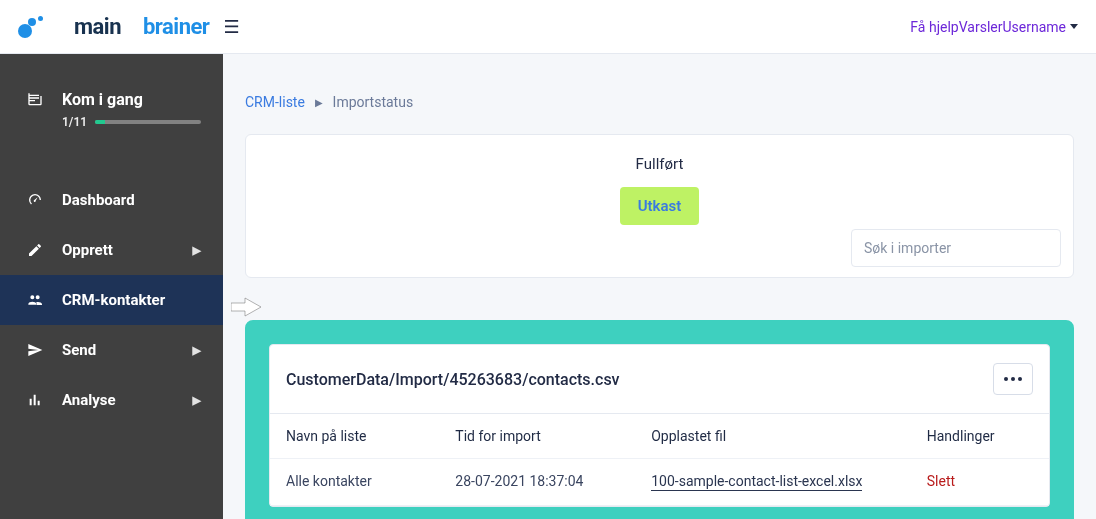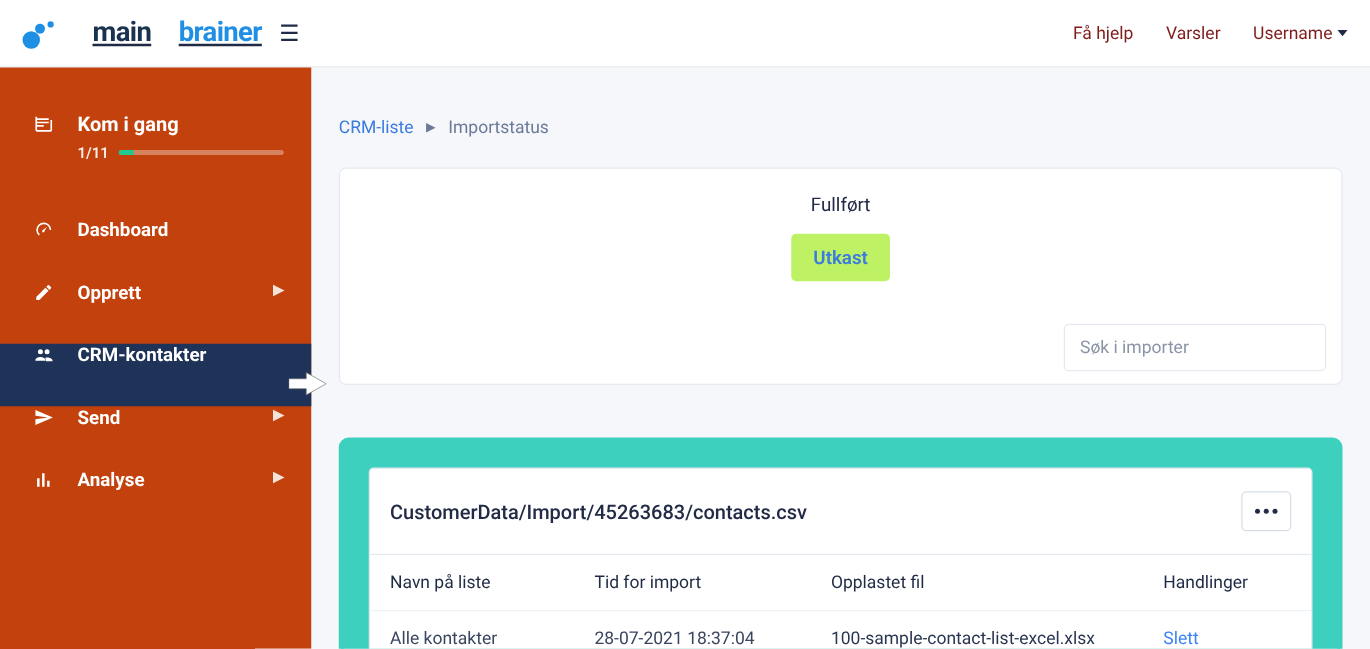--- a/index.html
+++ b/index.html
@@ -8,56 +8,56 @@
 
   
   .topbar {
     height: 54px;
     background: #fff;
     border-bottom: 1px solid #e5e9f0;
     display: flex;
     align-items: center;
     padding: 0 18px;
   }
-  .logo { display: flex; align-items: flex-end; gap: 8px; text-decoration: underline; }
+  .logo { display: flex; align-items: center; gap: 8px; }
   .logo-dots { position: relative; width: 26px; height: 22px; }
   .logo-dots .d1, .logo-dots .d2, .logo-dots .d3 { position: absolute; background: #1f8fe6; border-radius: 50%; }
   .logo-dots .d1 { width: 14px; height: 14px; left: 0; bottom: 0; }
   .logo-dots .d2 { width: 8px; height: 8px; left: 10px; top: 2px; }
   .logo-dots .d3 { width: 5px; height: 5px; left: 20px; top: 0; }
   .logo-text { font-weight: 700; font-size: 22px; letter-spacing: -0.5px; }
   .logo-text .main { color: #18324f; }
   .logo-text .brainer { color: #1f8fe6; }
   .hamburger { margin-left: 14px; color: #222b45; font-size: 18px; cursor: pointer; }
-  .topbar-right { margin-left: auto; display: flex; gap: 26px; align-items: center; font-size: 14px; color: #7f1d1d; }
+  .topbar-right { margin-left: auto; display: flex; align-items: center; font-size: 14px; color: #6d28d9; }
   .username-dd { display: flex; align-items: center; gap: 4px; cursor: pointer; }
   .caret-down { width: 0; height: 0; border-left: 4px solid transparent; border-right: 4px solid transparent; border-top: 5px solid #222b45; }
 
   
   .shell { display: flex; height: calc(100% - 54px); min-height: 465px; }
 
   
   .sidebar {
-    width: 249px;
-    background: #c2410c;
+    width: 223px;
+    background: #404040;
     color: #fff;
     padding-top: 36px;
     flex-shrink: 0;
   }
   .sb-getstarted { padding: 0 22px 10px 24px; }
   .sb-gs-row { display: flex; align-items: center; gap: 16px; }
   .sb-title { font-size: 16px; font-weight: 700; }
   .sb-progress-wrap { display: flex; align-items: center; gap: 8px; margin-top: 6px; margin-left: 38px; }
   .sb-progress-count { font-size: 12px; font-weight: 600; opacity: .9; }
   .sb-progress-bar { flex: 1; height: 4px; background: rgba(255,255,255,.35); border-radius: 2px; position: relative; overflow: hidden; }
   .sb-progress-fill { position: absolute; left: 0; top: 0; bottom: 0; width: 9%; background: #21c98f; }
 
   .sb-nav { margin-top: 36px; }
   .sb-item {
-    display: flex; gap: 16px;
+    display: flex; align-items: center; gap: 16px;
     height: 50px; padding: 0 22px 0 24px;
     font-size: 15px; font-weight: 700; color: #fff;
     cursor: pointer; position: relative;
   }
   .sb-item.active { background: #1e3357; }
   .sb-item .chev { margin-left: auto; font-size: 11px; opacity: .85; }
   .sb-icon { width: 22px; height: 18px; display: inline-flex; align-items: center; justify-content: center; }
   .sb-icon svg { fill: #fff; }
 
   .pointer-arrow {
@@ -95,21 +95,20 @@
   .tab.active { background: #bef264; color: #3a7be0; font-weight: 600; }
   .search-box {
     margin-left: auto;
     width: 210px;
     height: 38px;
     border: 1px solid #e5e9f0;
     border-radius: 4px;
     padding: 0 12px;
     font-size: 14px;
     color: #333;
-    margin-top: 30px;
   }
   .search-box::placeholder { color: #8a94a6; }
 
   
   .import-card-wrap {
     margin-top: 42px;
     border: 4px solid #3ed0bf;
     border-radius: 8px;
     padding: 20px;
     background: #3ed0bf;
@@ -139,21 +138,21 @@
   .ic-table-head, .ic-table-row {
     display: grid;
     grid-template-columns: 1.2fr 1.4fr 2fr 0.8fr;
     gap: 10px;
     padding: 14px 16px;
     font-size: 14px;
   }
   .ic-table-head { color: #1f2a44; border-bottom: 1px solid #eef1f6; }
   .ic-table-row { color: #3a4560; border-bottom: 1px solid #eef1f6; }
   .file-link { color: #2a3550; border-bottom: 1px solid #2a3550; padding-bottom: 1px; width: fit-content; cursor: pointer; }
-  .action-link { color: #3b82f6; cursor: pointer; }
+  .action-link { color: #b91c1c; cursor: pointer; }
 </style>
 </head>
 <body>
 
 <div class="topbar">
   <div class="logo">
     <span class="logo-dots">
       <span class="d1"></span>
         <span class="d2"></span>
         <span class="d3"></span>

